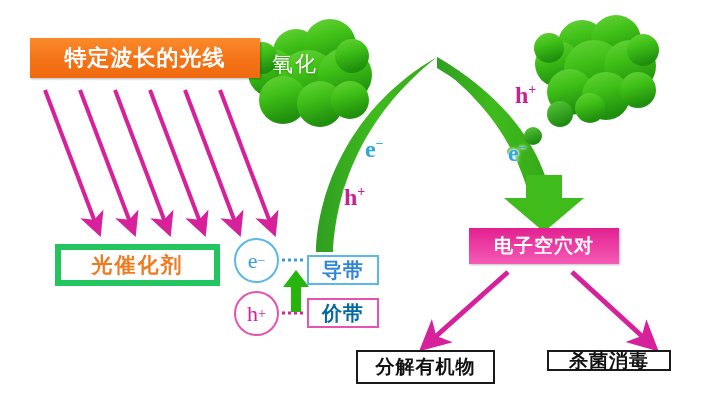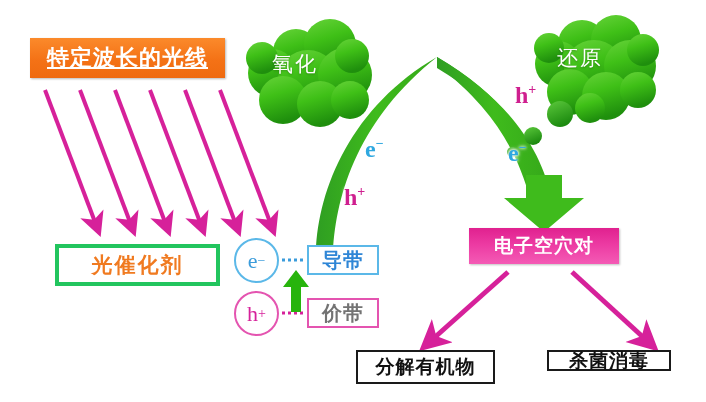--- a/index.html
+++ b/index.html
@@ -29,58 +29,57 @@
     position: absolute;
     box-sizing: border-box;
     display: flex;
     align-items: center;
     justify-content: center;
     white-space: nowrap;
   }
 
   .box-light {
     left: 30px; top: 38px;
-    width: 195px; height: 40px;
+    width: 230px; height: 40px;
     background: linear-gradient(180deg,#fb8a2b 0%, #f47216 55%, #ef6a10 100%);
     color: #ffffff;
     font-size: 22px;
     font-weight: bold;
     letter-spacing: 1px;
     box-shadow: 1px 1px 2px rgba(0,0,0,0.28);
-    text-decoration: underline;
   }
 
   .box-catalyst {
     left: 55px; top: 244px;
     width: 165px; height: 42px;
     background: #ffffff;
-    border: 4px solid #22c55e;
+    border: 6px solid #22c55e;
     color: #f07a20;
     font-size: 21px;
     font-weight: bold;
     letter-spacing: 2px;
   }
 
   .box-cb {
-    left: 307px; top: 245px;
+    left: 307px; top: 255px;
     width: 72px; height: 30px;
     background: #ffffff;
     border: 2px solid #5bb8e8;
     color: #2f86d6;
     font-size: 20px;
     font-weight: bold;
     letter-spacing: 1px;
   }
 
   .box-vb {
     left: 307px; top: 298px;
     width: 72px; height: 30px;
     background: #ffffff;
     border: 2px solid #e454b0;
-    color: #737373;
+    color: #0369a1;
     font-size: 20px;
     font-weight: bold;
     letter-spacing: 1px;
   }
 
   .box-pair {
     left: 469px; top: 228px;
     width: 150px; height: 36px;
     background: linear-gradient(180deg,#e0218f 0%, #ec3aa2 45%, #f45bb5 100%);
     color: #ffffff;
@@ -259,21 +258,20 @@
   <div class="box box-vb">价带</div>
 
   <div class="box box-pair">电子空穴对</div>
 
   <div class="box box-out box-out-1">分解有机物</div>
 
   <div class="box box-out box-out-2">杀菌消毒</div>
 
   <div class="cloud-text cloud-text-ox">氧化</div>
 
-  <div class="cloud-text cloud-text-red">还原</div>
 
   <div class="carrier-circle circle-e">
     <span>e</span>
       <span class="sup">−</span>
   </div>
 
   <div class="carrier-circle circle-h">
     <span>h</span>
       <span class="sup">+</span>
   </div>

